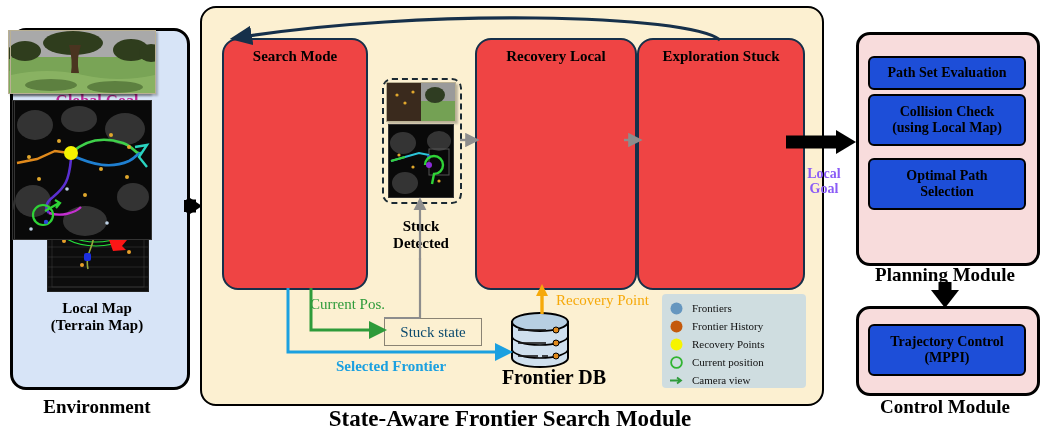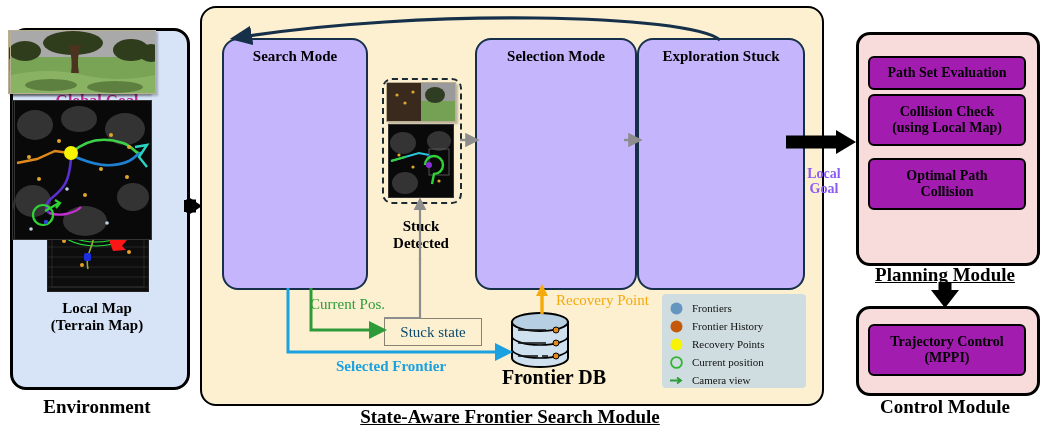--- a/index.html
+++ b/index.html
@@ -16,23 +16,23 @@
            border:1px solid #222;overflow:hidden;background:#0b0b0b;}
   #env-caption{left:10px;top:300px;width:174px;text-align:center;
            font-weight:bold;font-size:15px;line-height:1.12;color:#000;}
   #env-title{left:10px;top:396px;width:174px;text-align:center;
            font-weight:bold;font-size:19px;color:#000;}
 
   
   #sam-box{left:200px;top:6px;width:620px;height:396px;
            background:#fcf0d1;border:2.5px solid #000;border-radius:16px;}
   #sam-title{left:200px;top:406px;width:620px;text-align:center;
-           font-weight:bold;font-size:19px;color:#000;text-decoration:underline;}
-
-  .mode-panel{background:#c4b5fd;border:2.5px solid #16304a;border-radius:16px;}
+           font-weight:bold;font-size:23px;color:#000;}
+
+  .mode-panel{background:#ef4444;border:2.5px solid #16304a;border-radius:16px;}
   .mode-title{position:absolute;left:0;width:100%;text-align:center;
            font-weight:bold;font-size:15px;color:#000;top:8px;}
   .cam-img{position:absolute;border:1px solid #b9b093;background:#9aa;
            box-shadow:2px 2px 2px rgba(0,0,0,.25);overflow:hidden;}
   .map-img{position:absolute;border:1px solid #333;background:#070707;
            overflow:hidden;}
 
   
   #panel-search{left:222px;top:38px;width:142px;height:248px;}
   #search-cam{left:8px;top:30px;width:124px;height:62px;}
@@ -79,22 +79,22 @@
   .lg-txt{position:absolute;left:22px;top:0;white-space:nowrap;text-align:right;}
 
   
   #local-goal-label{left:796px;top:166px;width:56px;text-align:center;
           font-weight:bold;font-size:14px;line-height:1.1;color:#8b5cf6;}
 
   
   #plan-box{left:856px;top:32px;width:178px;height:228px;
           background:#f8dcdc;border:3px solid #000;border-radius:14px;}
   #plan-title{left:856px;top:264px;width:178px;text-align:center;
-          font-weight:bold;font-size:19px;color:#000;text-decoration:underline;}
-  .inner-box{position:absolute;background:#a21caf;border:2px solid #000;
+          font-weight:bold;font-size:19px;color:#000;}
+  .inner-box{position:absolute;background:#1d4ed8;border:2px solid #000;
           border-radius:6px;display:flex;align-items:center;
           justify-content:center;text-align:center;font-weight:bold;
           font-size:14px;line-height:1.12;color:#000;}
   #pb-1{left:868px;top:56px;width:154px;height:30px;}
   #pb-2{left:868px;top:94px;width:154px;height:48px;}
   #pb-3{left:868px;top:158px;width:154px;height:48px;}
 
   #ctrl-box{left:856px;top:306px;width:178px;height:84px;
           background:#f8dcdc;border:3px solid #000;border-radius:14px;}
   #ctrl-title{left:856px;top:396px;width:178px;text-align:center;
@@ -245,21 +245,21 @@
         <circle cx="50" cy="56" r="1.6"></circle>
       </g>
   </svg>
 </div>
 <div class="abs" id="stuck-label">
   <span>Stuck</span><br>
   <span>Detected</span>
 </div>
 
 <div class="abs mode-panel" id="panel-recovery">
-  <div class="mode-title">Selection Mode</div>
+  <div class="mode-title">Recovery Local</div>
 </div>
 <div class="abs cam-img" id="recovery-cam">
   <svg width="138" height="62" viewBox="0 0 138 62">
     <rect width="138" height="28" fill="#a9a9a9"></rect>
     <rect y="26" width="138" height="36" fill="#78a355"></rect>
     <g fill="#33421f">
       <ellipse cx="16" cy="22" rx="18" ry="11"></ellipse>
         <ellipse cx="44" cy="18" rx="16" ry="10"></ellipse>
       <ellipse cx="74" cy="20" rx="17" ry="11"></ellipse>
         <ellipse cx="104" cy="17" rx="16" ry="10"></ellipse>
@@ -449,21 +449,21 @@
 </div>
 <div class="abs inner-box" id="pb-2">
   <div>
     <span>Collision Check</span><br>
     <span>(using Local Map)</span>
   </div>
 </div>
 <div class="abs inner-box" id="pb-3">
   <div>
     <span>Optimal Path</span><br>
-    <span>Collision</span>
+    <span>Selection</span>
   </div>
 </div>
 <div class="abs" id="plan-title">Planning Module</div>
 
 <div class="abs" id="ctrl-box"></div>
 <div class="abs inner-box" id="cb-1">
   <div>
     <span>Trajectory Control</span><br>
     <span>(MPPI)</span>
   </div>

